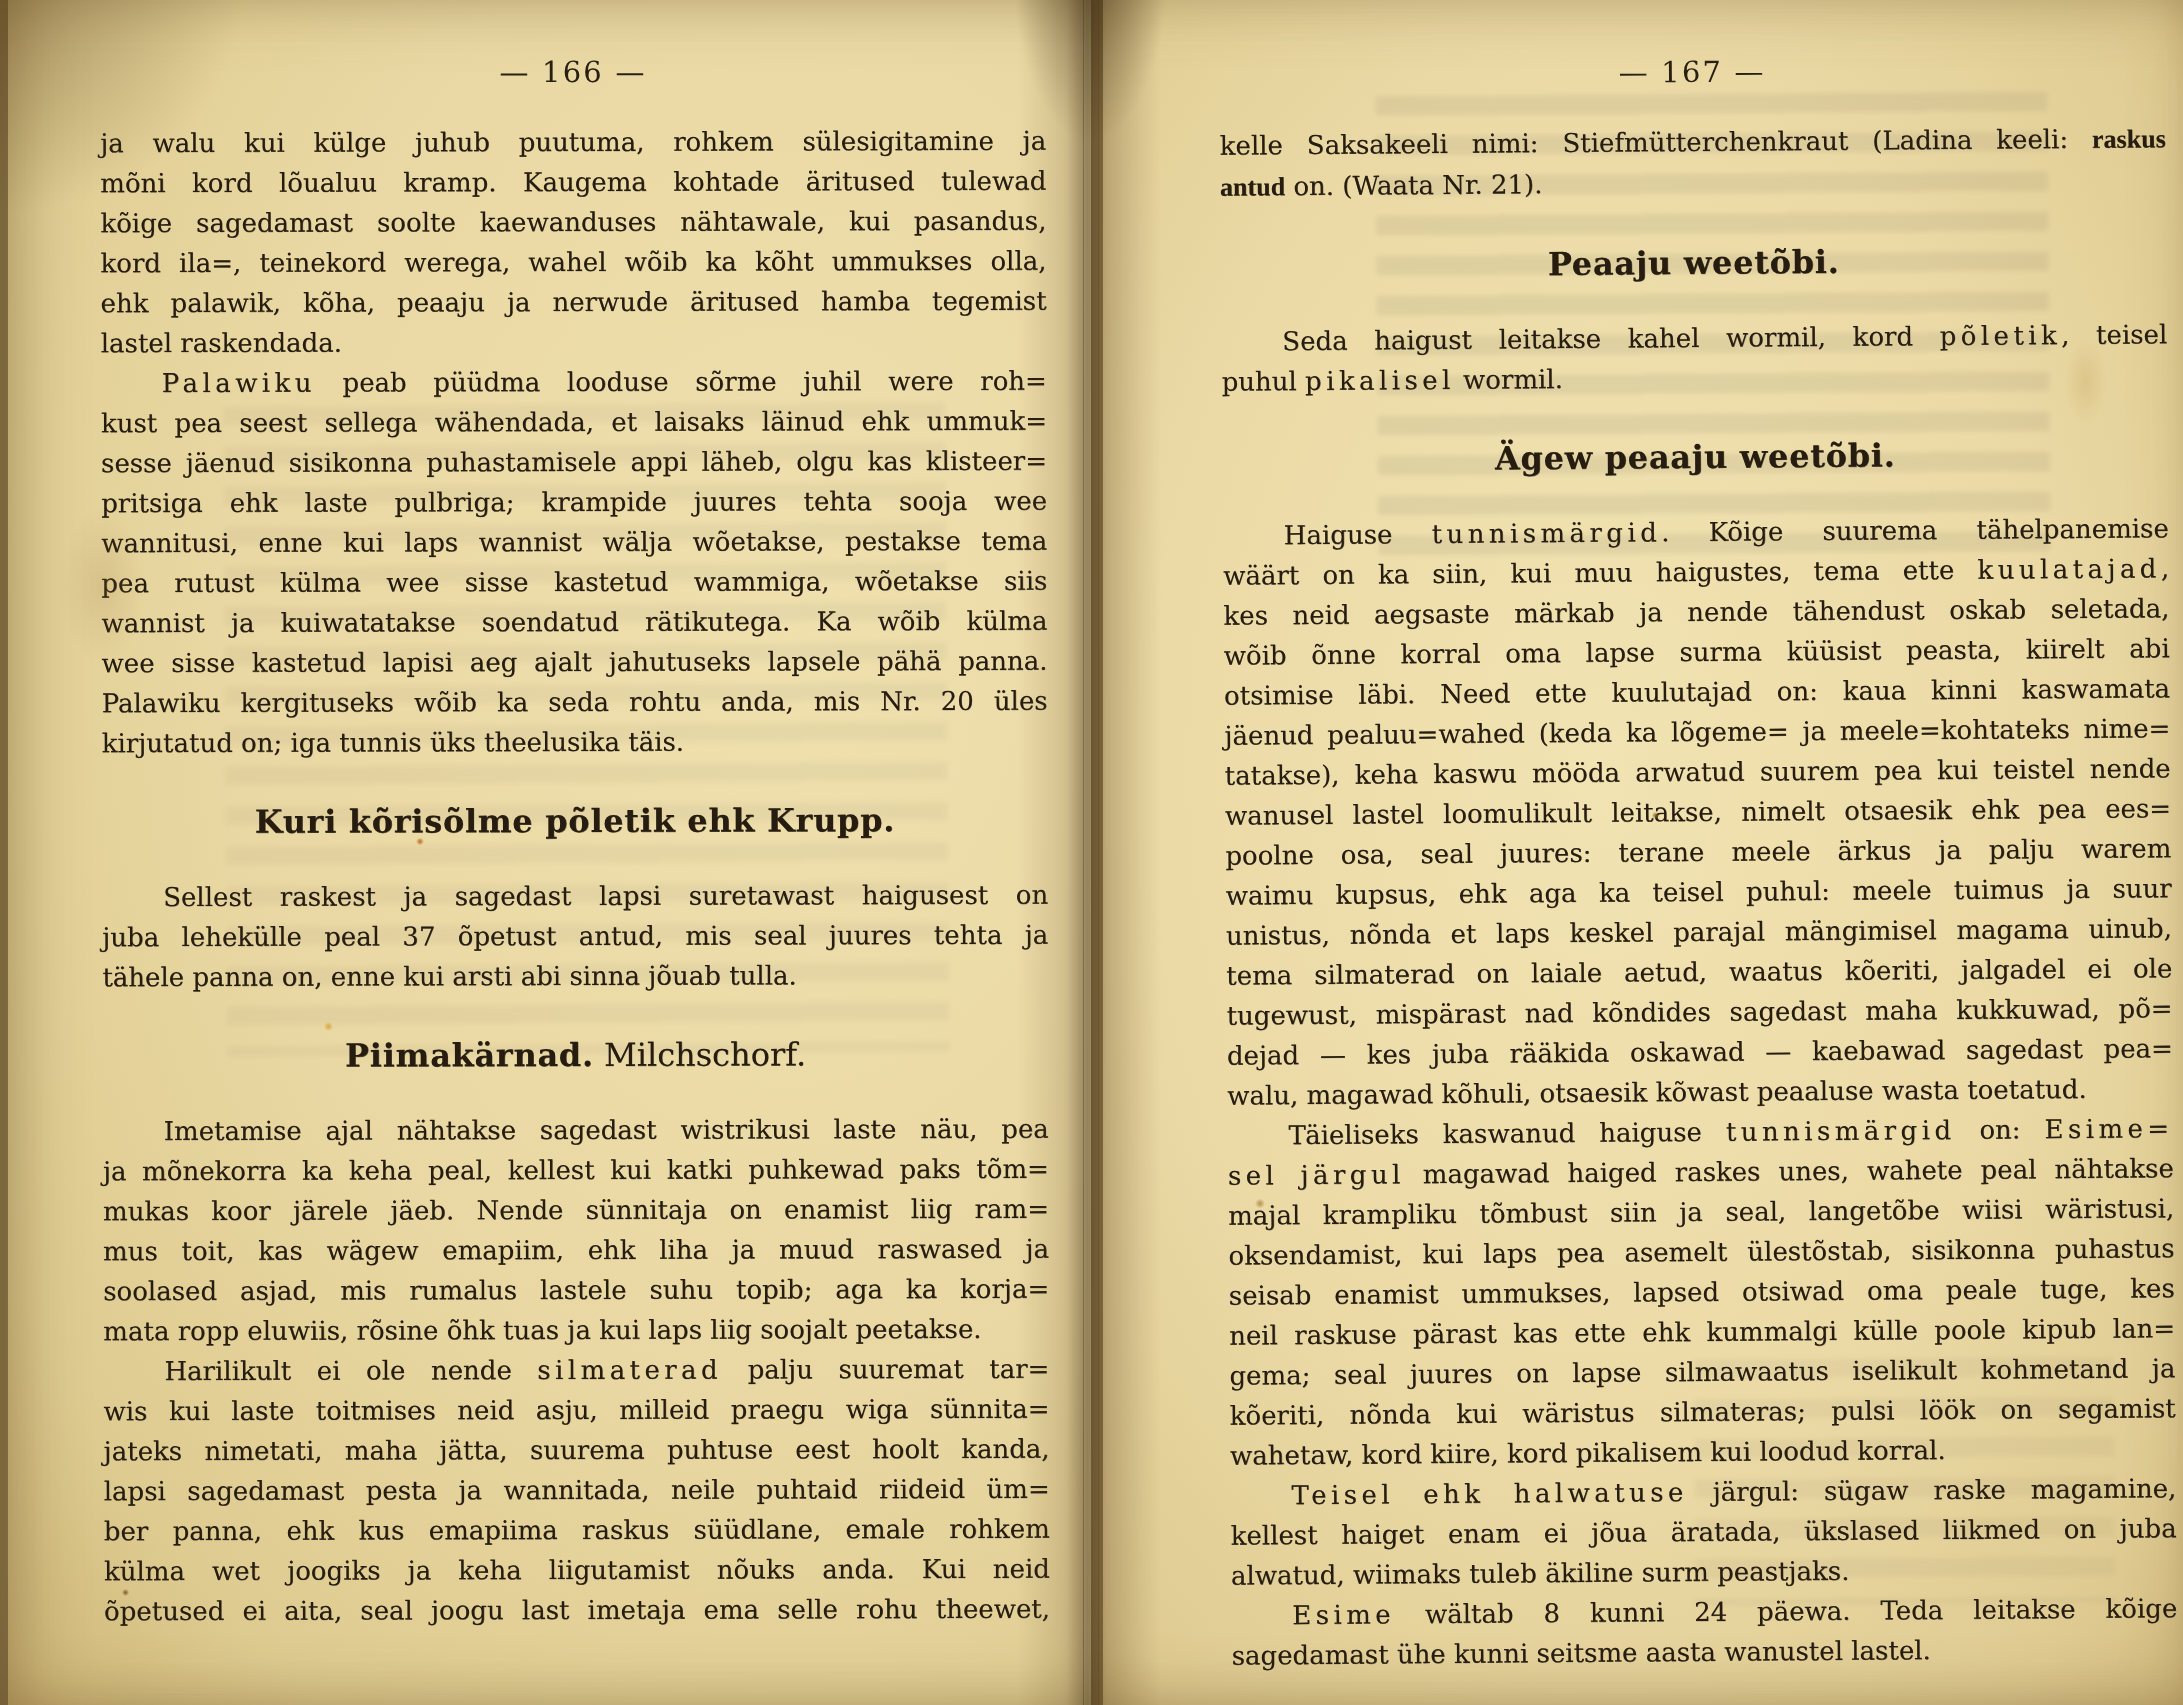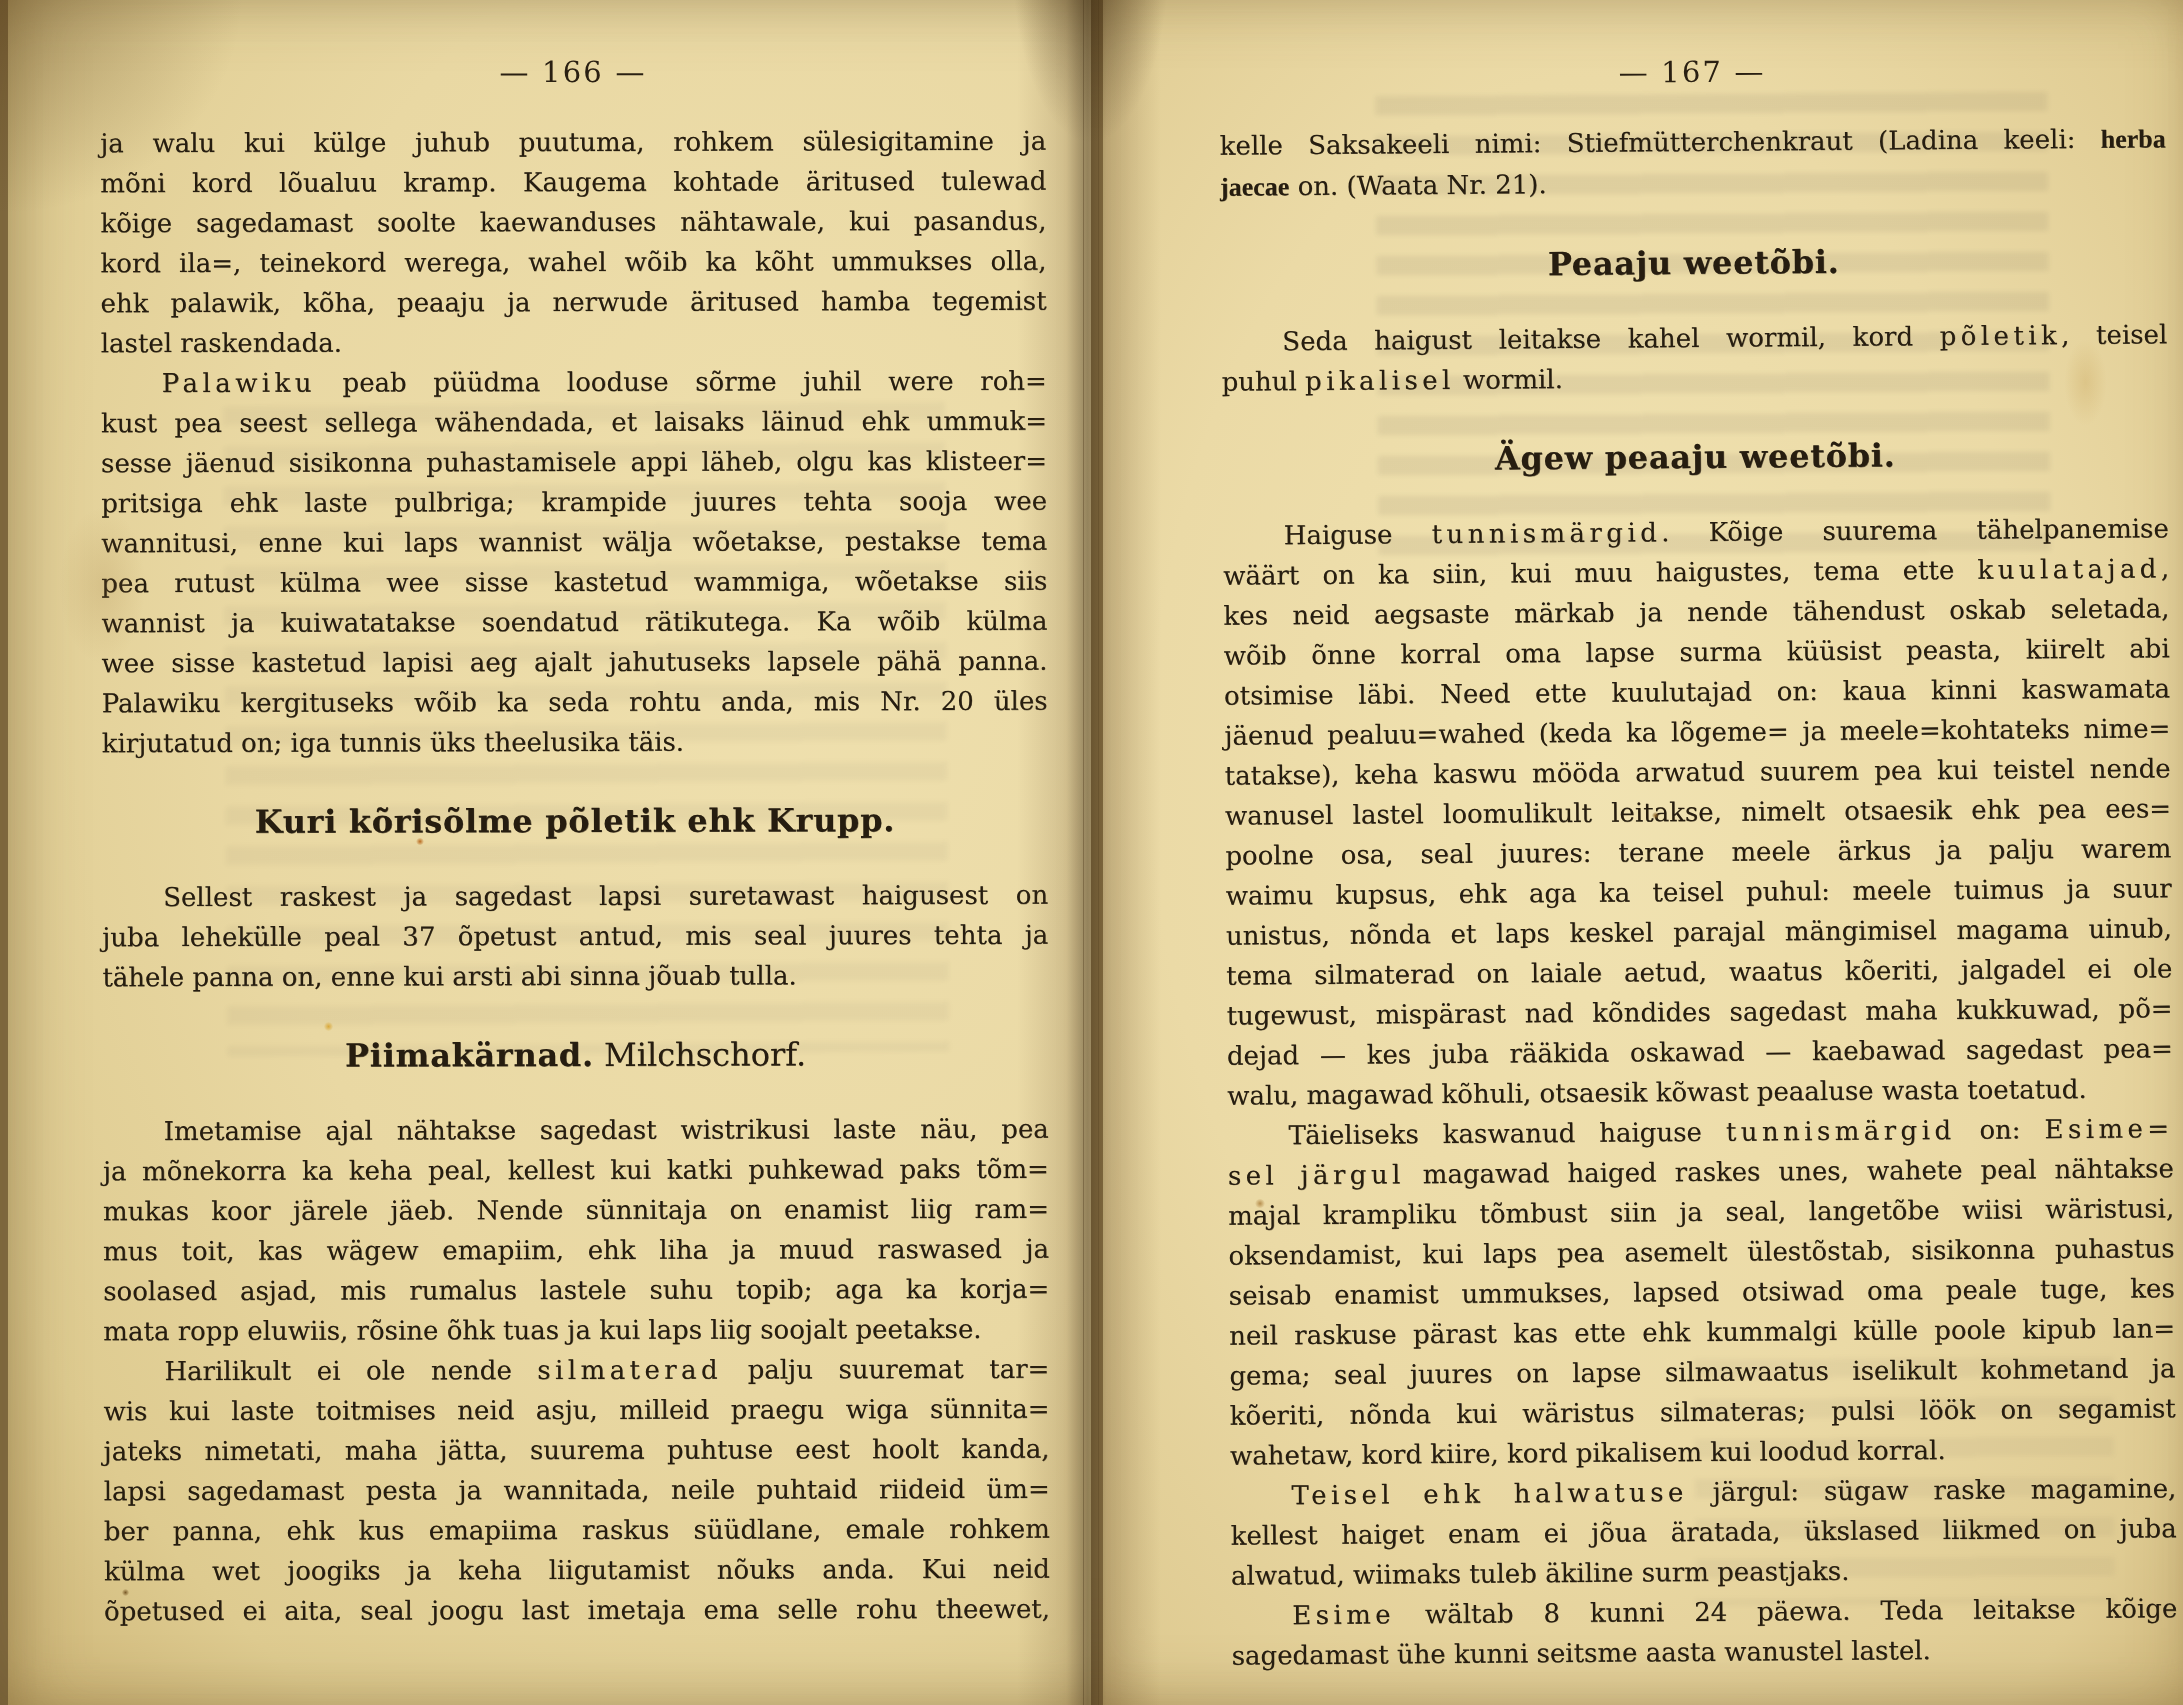--- a/index.html
+++ b/index.html
@@ -130,22 +130,22 @@
     <div class="bleed" style="left:274px;top:94px;width:672px;height:477px;opacity:.8;">
         <div class="bleed-stripes"></div>
       </div>
     <div class="bleed" style="left:592px;top:1358px;width:419px;height:246px;opacity:.5;">
         <div class="bleed-stripes"></div>
       </div>
     <div class="content">
       <div class="page-head">— 167 —</div>
       <div class="page-body">
           <div>
-            <div class="line">kelle Saksakeeli nimi: Stiefmütterchenkraut (Ladina keeli: <span class="antiqua">herba</span></div>
-            <div class="line noj"><span class="antiqua">jaecae</span> on. (Waata Nr. 21).</div>
+            <div class="line">kelle Saksakeeli nimi: Stiefmütterchenkraut (Ladina keeli: <span class="antiqua">raskus</span></div>
+            <div class="line noj"><span class="antiqua">antud</span> on. (Waata Nr. 21).</div>
           </div>
           <div class="heading"><span class="hb">Peaaju weetõbi.</span></div>
           <div>
             <div class="line indent">Seda haigust leitakse kahel wormil, kord <span class="sperr">põletik</span>, teisel</div>
             <div class="line noj">puhul <span class="sperr">pikalisel</span> wormil.</div>
           </div>
           <div class="heading"><span class="hb">Ägew peaaju weetõbi.</span></div>
           <div>
             <div class="line indent">Haiguse <span class="sperr">tunnismärgid</span>. Kõige suurema tähelpanemise</div>
             <div class="line">wäärt on ka siin, kui muu haigustes, tema ette <span class="sperr">kuulatajad</span>,</div>

